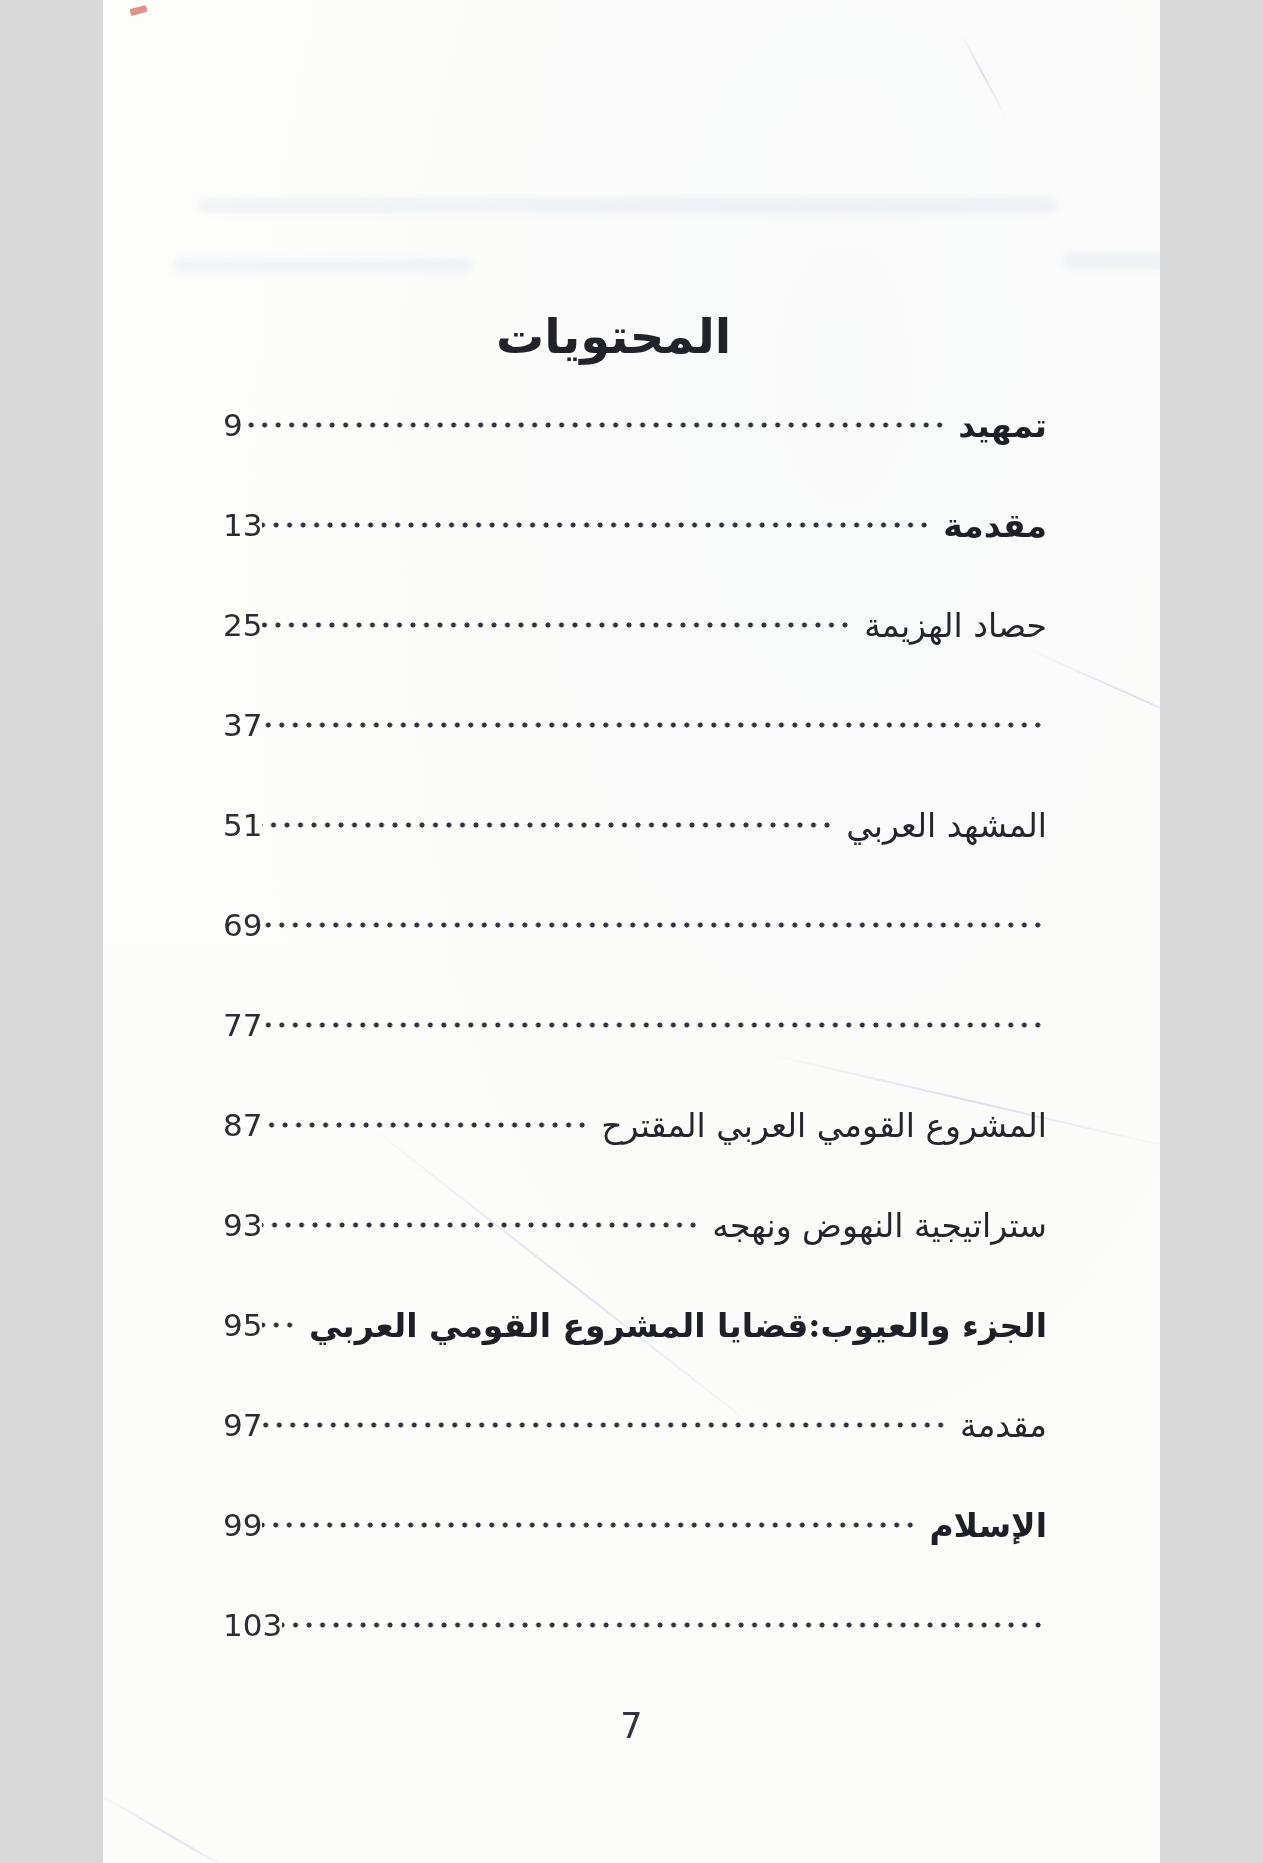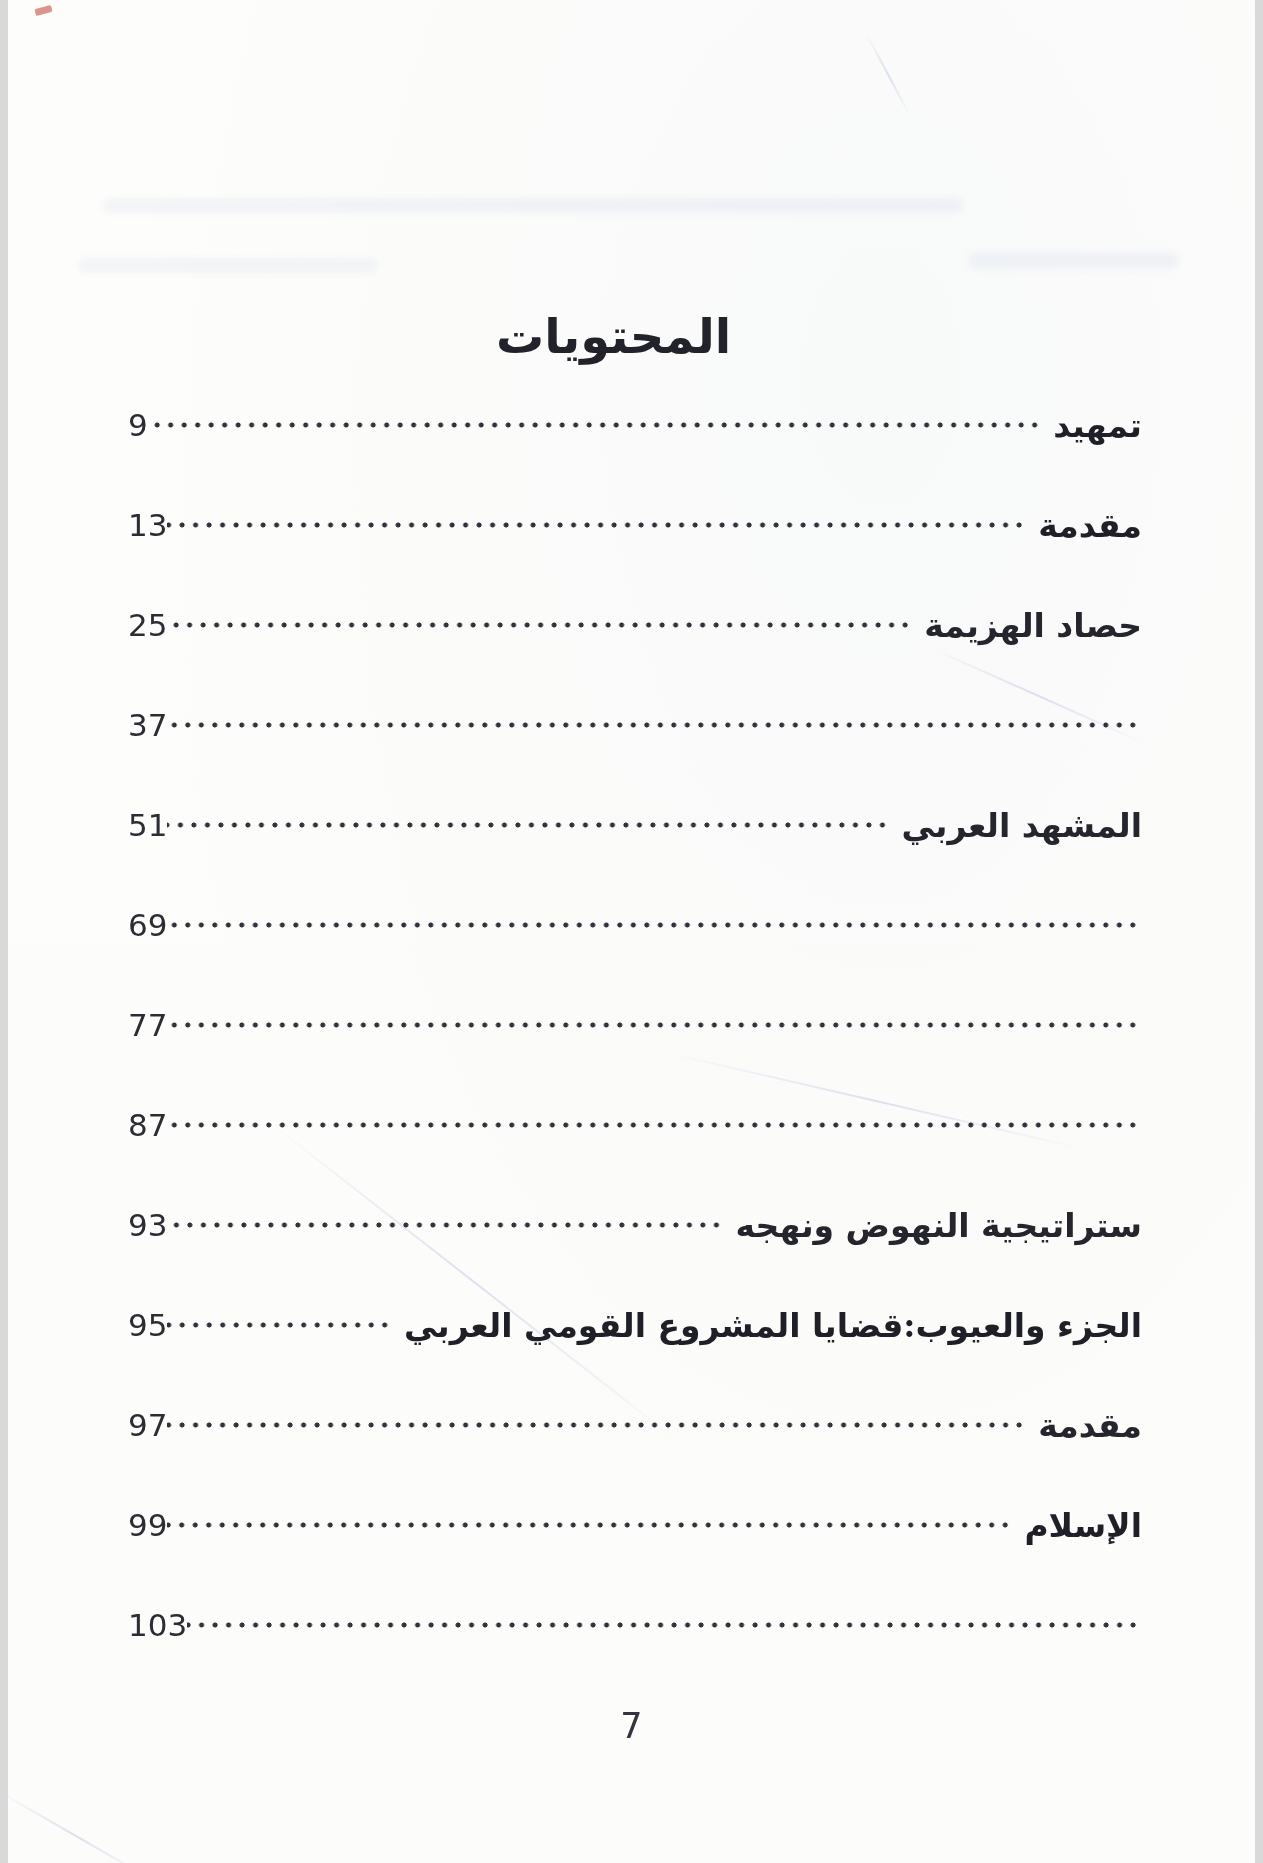--- a/index.html
+++ b/index.html
@@ -1,18 +1,18 @@
 <!DOCTYPE html>
 <html lang="ar" dir="rtl"><head>
 <meta charset="utf-8">
 <style>
   html,body{margin:0;padding:0;background:#d9d9d9;}
   .page{
     position:relative;
-    width:1247px;height:1863px;
+    width:1057px;height:1863px;
     margin:0 auto;
     background:
       radial-gradient(ellipse at 70% 20%, rgba(235,238,245,.25), rgba(0,0,0,0) 60%),
       linear-gradient(180deg,#fdfdfb 0%, #fcfcfa 100%);
     overflow:hidden;
     font-family:"DejaVu Sans", sans-serif;
     direction:rtl;
   }
   
   .title{
@@ -26,21 +26,21 @@
   
   .toc{
     position:absolute; top:375px; right:113px; left:120px;
   }
   .toc-row{
     height:100px;
     display:flex; align-items:center; direction:rtl;
   }
   .entry-title{
     font-family:"DejaVu Serif","DejaVu Sans",serif;
-    font-size:33px; font-weight:700; color:#25252d;
+    font-size:33px; font-weight:400; color:#25252d;
     white-space:nowrap;
     padding-left:10px; 
   }
   .toc-row.bold .entry-title{ font-weight:bold; color:#1f1f27;text-align:right; }
   .leader{
     flex:1 1 auto; height:36px; min-width:30px;
     background-image:radial-gradient(circle, #32323c 2.1px, rgba(0,0,0,0) 2.9px);
     background-size:13.5px 36px;
     background-repeat:repeat-x;
     background-position:right 2px top 63%;
@@ -131,20 +131,21 @@
     <span class="leader"></span>
     <span class="entry-page">69</span>
   </div>
 
   <div class="toc-row">
     <span class="leader"></span>
     <span class="entry-page">77</span>
   </div>
 
   <div class="toc-row">
+    <span class="entry-title">المشروع القومي العربي المقترح</span>
     <span class="leader"></span>
     <span class="entry-page">87</span>
   </div>
 
   <div class="toc-row">
     <span class="entry-title">ستراتيجية النهوض ونهجه</span>
     <span class="leader"></span>
     <span class="entry-page">93</span>
   </div>
 

